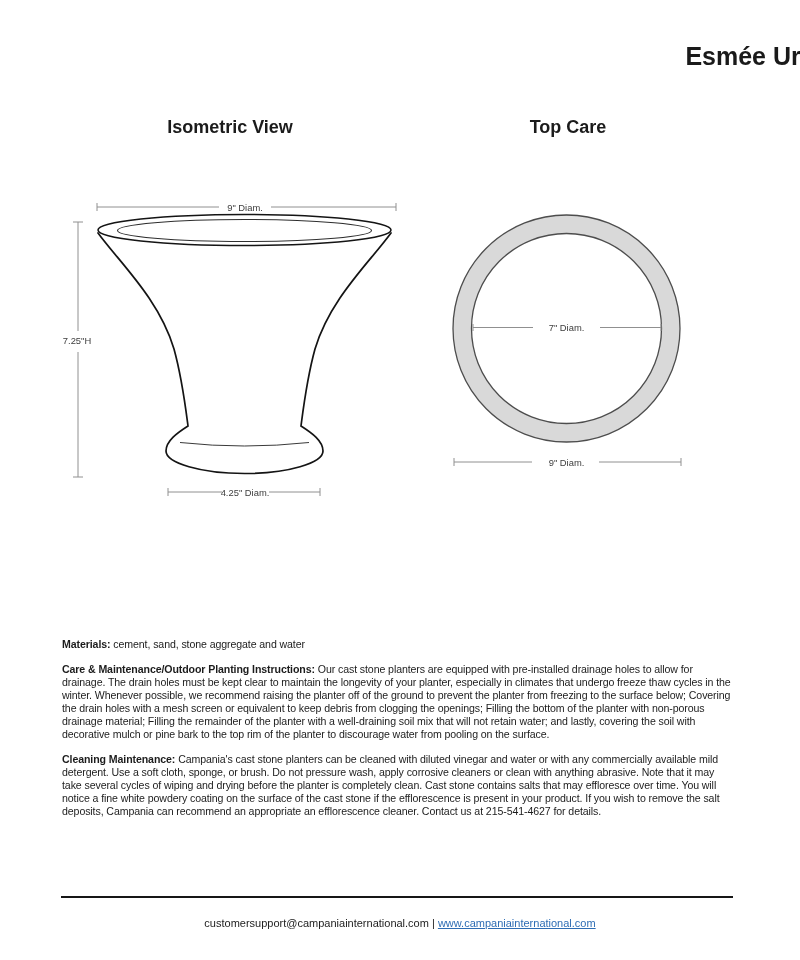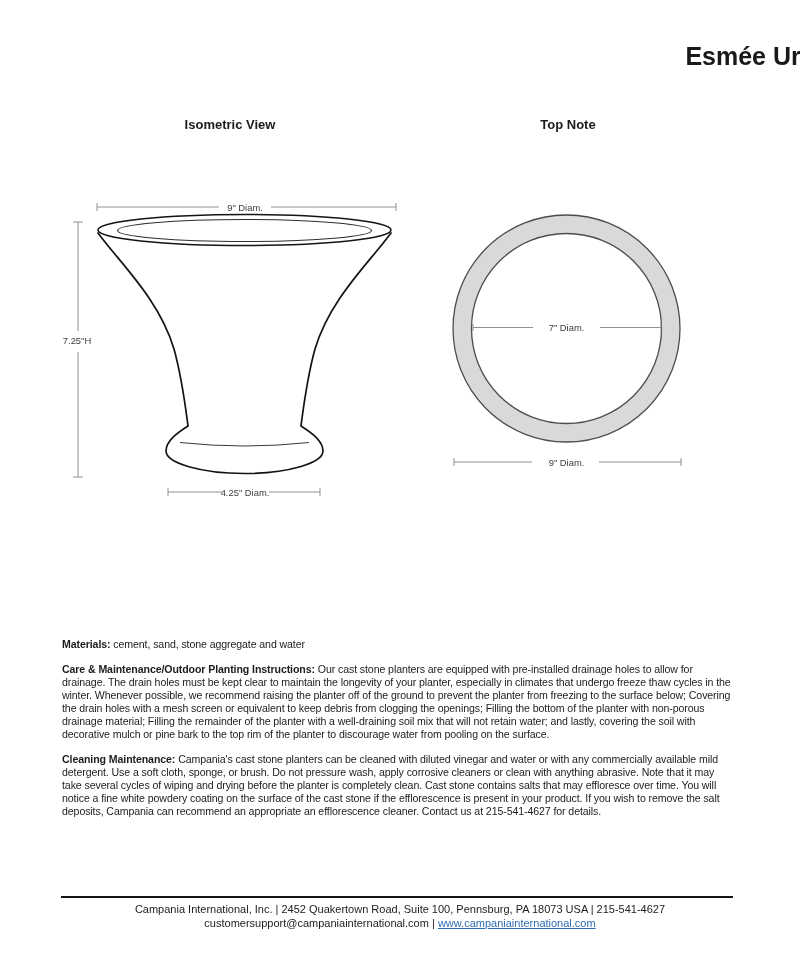--- a/index.html
+++ b/index.html
@@ -20,21 +20,21 @@
     text-align: right;
     font-size: 25px;
     font-weight: bold;
     color: #1a1a1a;
   }
   .view-label {
     position: absolute;
     top: 117px;
     width: 200px;
     text-align: center;
-    font-size: 13px;
+    font-size: 18px;
     font-weight: bold;
     color: #1b1b1b;
   }
   .view-label.iso  { left: 130px; }
   .view-label.topv { left: 468px; }
   svg.drawing {
     position: absolute;
     left: 0; top: 0;
     width: 800px; height: 960px;
     pointer-events: none;
@@ -74,21 +74,21 @@
   a.site-link { color: #2e6db4; text-decoration: underline; cursor: pointer; margin-top: 40px; }
 </style>
 </head>
 <body>
 
 <div class="page">
 
   <h1 class="title">Esmée Urn</h1>
 
   <div class="view-label iso">Isometric View</div>
-  <div class="view-label topv">Top Note</div>
+  <div class="view-label topv">Top Care</div>
 
   <svg class="drawing" viewBox="0 0 800 960">
 
     <g>
 
       <g stroke="#909090" stroke-width="1">
         <line x1="97" y1="203" x2="97" y2="211"></line>
         <line x1="396" y1="203" x2="396" y2="211"></line>
         <line x1="97" y1="207" x2="219" y2="207"></line>
         <line x1="271" y1="207" x2="396" y2="207"></line>
@@ -158,20 +158,19 @@
       <strong>Care &amp; Maintenance/Outdoor Planting Instructions:</strong>
       <span>Our cast stone planters are equipped with pre-installed drainage holes to allow for drainage. The drain holes must be kept clear to maintain the longevity of your planter, especially in climates that undergo freeze thaw cycles in the winter.  Whenever possible, we recommend raising the planter off of the ground to prevent the planter from freezing to the surface below; Covering the drain holes with a mesh screen or equivalent to keep debris from clogging the openings; Filling the bottom of the planter with non-porous drainage material; Filling the remainder of the planter with a well-draining soil mix that will not retain water; and lastly, covering the soil with decorative mulch or pine bark to the top rim of the planter to discourage water from pooling on the surface.</span>
     </p>
     <p>
       <strong>Cleaning Maintenance:</strong>
       <span>Campania's cast stone planters can be cleaned with diluted vinegar and water or with any commercially available mild detergent. Use a soft cloth, sponge, or brush. Do not pressure wash, apply corrosive cleaners or clean with anything abrasive. Note that it may take several cycles of wiping and drying before the planter is completely clean. Cast stone contains salts that may effloresce over time. You will notice a fine white powdery coating on the surface of the cast stone if the efflorescence is present in your product. If you wish to remove the salt deposits, Campania can recommend an appropriate an efflorescence cleaner. Contact us at 215-541-4627 for details.</span>
     </p>
   </div>
 
   <div class="footer-rule"></div>
-  <div class="footer-line f1">Campania International, Inc. | 2452 Quakertown Road, Suite 100, Pennsburg, PA 18073 USA | 215-541-4627</div>
   <div class="footer-line f2">
     <span>customersupport@campaniainternational.com</span>
     <span>|</span>
     <a class="site-link">www.campaniainternational.com</a>
   </div>
 
 </div>
 
 </body></html>

